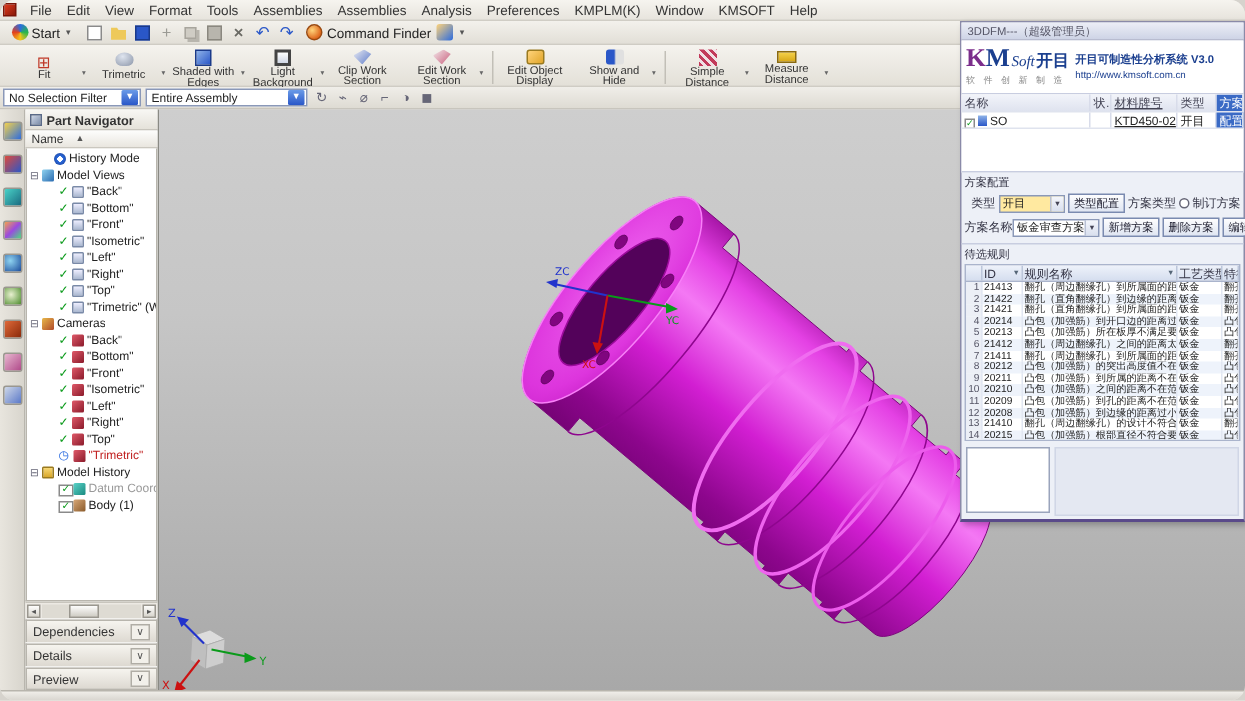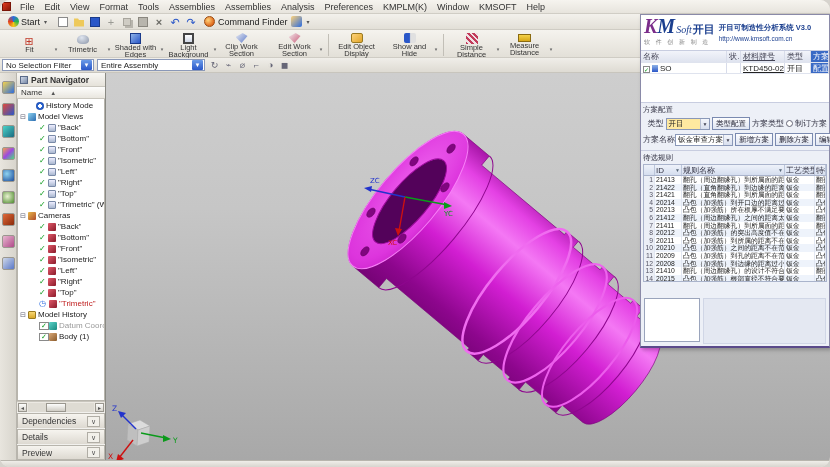--- a/index.html
+++ b/index.html
@@ -98,21 +98,21 @@
   .viewport { position:absolute; left:106px; top:73px; width:724px; height:387px; background:linear-gradient(180deg,#cecece 0%,#c6c6c6 35%,#a8a8a8 100%); overflow:hidden; }
   .viewport svg { position:absolute; left:0; top:0; }
 
   
   .statusbar { position:absolute; left:0; top:460px; width:830px; height:7px; background:linear-gradient(#f0eee9,#d8d5cf); border-top:1px solid #b8b5ad; }
 
   
   .kmpanel { position:absolute; left:640px; top:14px; width:190px; height:334px; background:#edf0f7; border:1px solid #8a8aa8; border-bottom:2px solid #5a4a8a; box-shadow:2px 2px 4px rgba(0,0,0,.25); display:flex; flex-direction:column; font-size:8px; }
   .km-title { height:12px; background:linear-gradient(#eceef6,#ced4e6); border-bottom:1px solid #b8bcd0; font-size:7.5px; color:#556; padding-left:4px; line-height:12px; }
   .km-logo { height:36px; background:#fff; border-bottom:1px solid #c8cde0; display:flex; align-items:center; padding:0 3px; gap:4px; }
-  .lg-km { font-family:"Liberation Serif","DejaVu Serif",serif; font-style:italic; font-weight:bold; font-size:20px; color:#1b3f8f; line-height:16px; }
+  .lg-km { font-family:"Liberation Serif","DejaVu Serif",serif; font-weight:bold; font-size:17px; color:#1b3f8f; line-height:16px; }
   .lg-km .k1{color:#7b2d8b;}
   .lg-soft { font-family:"Liberation Serif","DejaVu Serif",serif; font-style:italic; font-size:10px; color:#1b3f8f; }
   .lg-kaimu { font-weight:bold; font-size:11px; color:#1b3f8f; }
   .lg-left { display:flex; flex-direction:column; }
   .lg-row1 { display:flex; align-items:baseline; gap:1px; }
   .lg-tag { font-size:6px; color:#888; letter-spacing:2px; margin-top:1px; }
   .lg-right { display:flex; flex-direction:column; gap:2px; }
   .lg-prod { font-size:7.5px; font-weight:bold; color:#1b3f8f; }
   .lg-url { font-size:6.5px; color:#1b3f8f; }
   .km-parttable { height:52px; background:#fff; border-bottom:1px solid #c8cde0; }
@@ -576,20 +576,21 @@
         <line x1="133" y1="440" x2="119" y2="458" stroke="#cc1111" stroke-width="1.4"></line>
         <polygon points="116,462 118,454 124,459" fill="#cc1111"></polygon>
         <text x="108" y="459" fill="#cc1111">X</text>
       </g>
     </svg>
   </div>
 
   <div class="statusbar"></div>
 
   <div class="kmpanel">
+    <div class="km-title">3DDFM---（超级管理员）</div>
     <div class="km-logo">
       <div class="lg-left">
         <div class="lg-row1">
           <span class="lg-km"><span class="k1">K</span><span>M</span></span>
           <span class="lg-soft">Soft</span>
           <span class="lg-kaimu">开目</span>
         </div>
         <span class="lg-tag">软 件 创 新 制 造</span>
       </div>
       <div class="lg-right">

